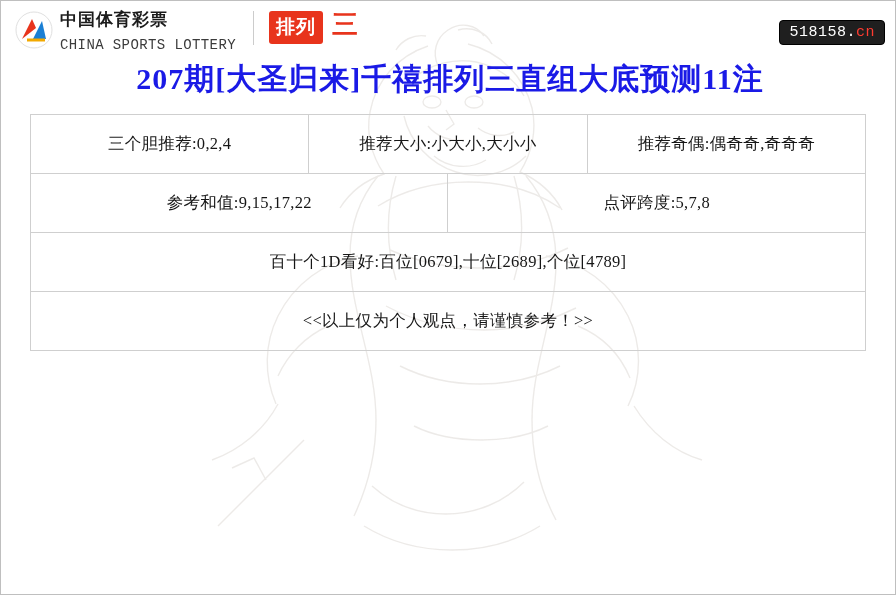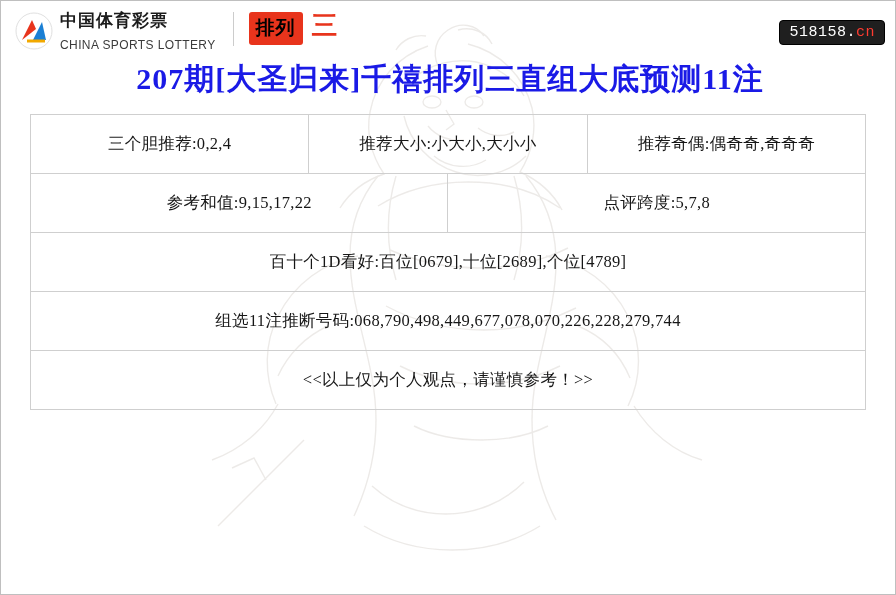--- a/index.html
+++ b/index.html
@@ -59,34 +59,35 @@
     justify-content: center;
     line-height: 1.1;
   }
   .brand-cn {
     font-size: 17px;
     color: #1b1b1b;
     font-weight: bold;
     letter-spacing: 1px;
   }
   .brand-en {
-    font-size: 12px;
+    font-size: 14px;
     color: #3b3b3b;
     letter-spacing: 0.4px;
     margin-top: 8px;
+    font-family: Liberation Mono, monospace;
   }
   .divider-v {
     width: 1px;
     height: 34px;
     background: #cccccc;
     margin: 0 8px 0 10px;
   }
   .game-badge {
     background: #e8341c;
-    color: #000000;
+    color: #ffffff;
     font-size: 19px;
     font-weight: bold;
     padding: 3px 7px 4px 7px;
     border-radius: 3px;
     letter-spacing: 1px;
   }
   .game-badge-tail {
     color: #e8341c;
     font-size: 26px;
     font-weight: bold;
@@ -218,22 +219,19 @@
       <td colspan="2">推荐奇偶:偶奇奇,奇奇奇</td>
     </tr>
     <tr>
       <td colspan="3">参考和值:9,15,17,22</td>
       <td colspan="3">点评跨度:5,7,8</td>
     </tr>
     <tr>
       <td colspan="6">百十个1D看好:百位[0679],十位[2689],个位[4789]</td>
     </tr>
     <tr>
-      <td colspan="6">组选11注推断号码:068,790,498,449,677,078,070,226,228,279,744</td>
-    </tr>
-    <tr>
       <td colspan="6" class="note">&lt;&lt;以上仅为个人观点，请谨慎参考！&gt;&gt;</td>
     </tr>
   </tbody>
     </table>
 
   <div class="footer-space"></div>
 </div>
 
 </body></html>

